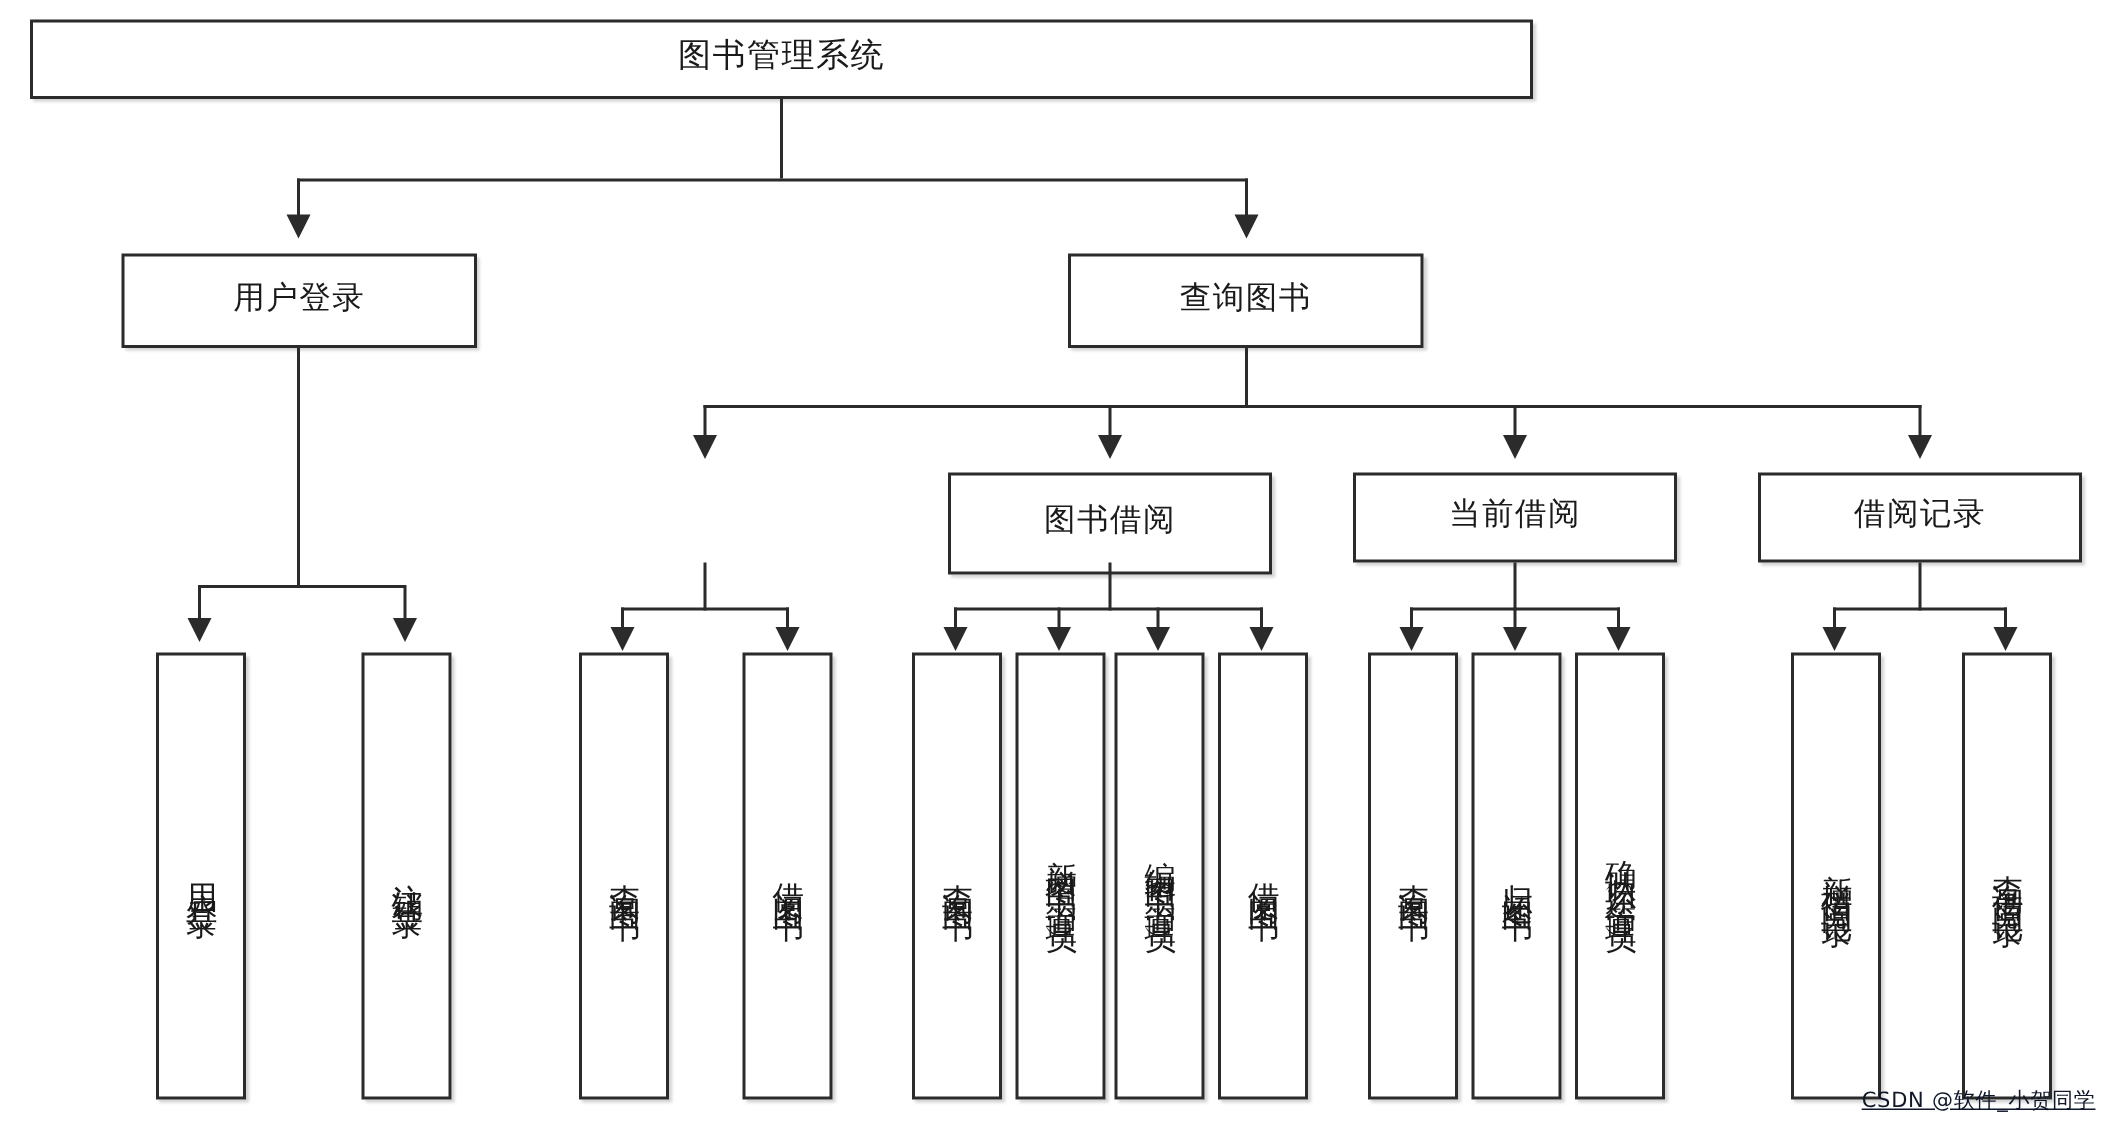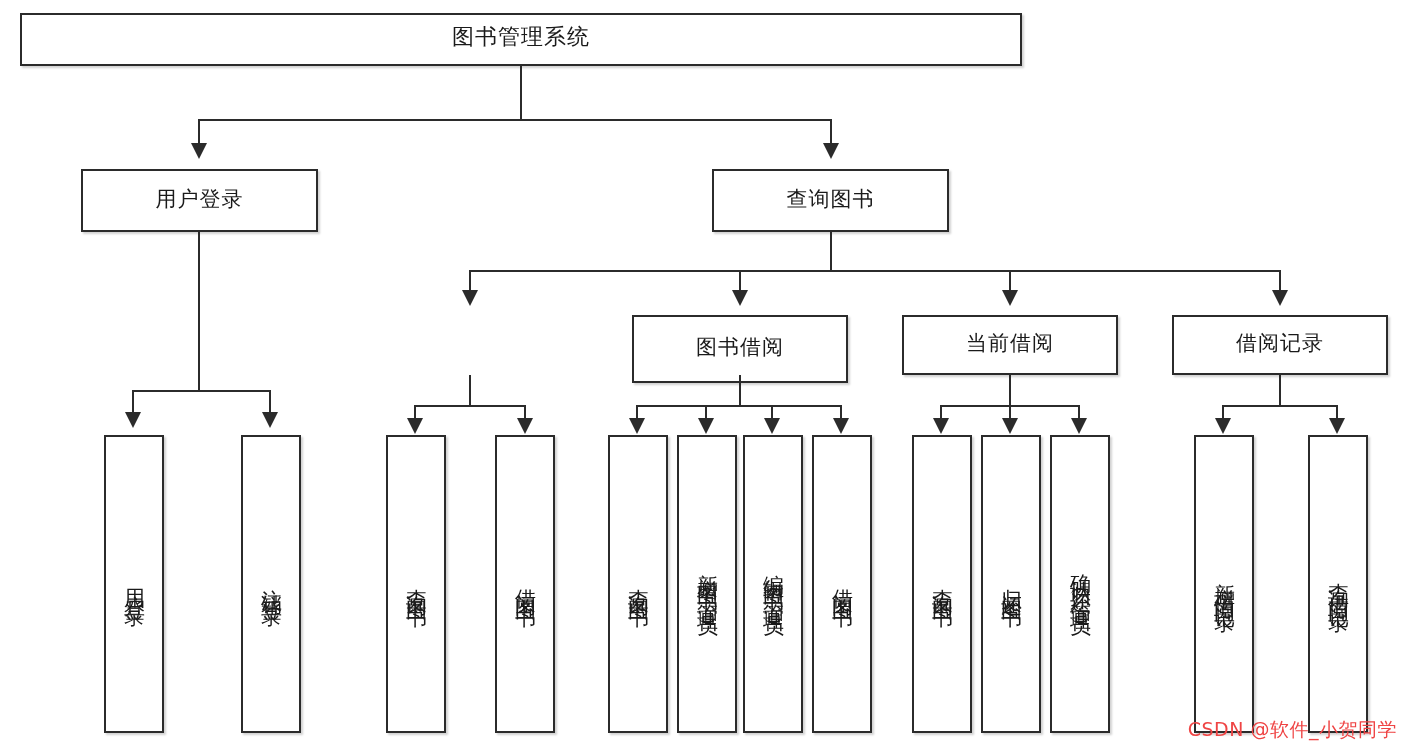--- a/index.html
+++ b/index.html
@@ -64,25 +64,26 @@
     height: 0;
     border-left: 8px solid transparent;
     border-right: 8px solid transparent;
     border-top: 16px solid #2b2b2b;
   }
   
   #watermark {
     position: absolute;
     right: 8px;
     bottom: 4px;
-    font-size: 19px;
-    color: #ef4444;
+    font-size: 14px;
+    color: #0f172a;
     white-space: nowrap;
     letter-spacing: 0.5px;
     pointer-events: none;
+    text-decoration: underline;
   }
 </style>
 </head>
 <body>
 
 <div id="canvas">
 
   <div class="node horiz root" style="left:20px; top:13px; width:1002px; height:53px;">
     <span>图书管理系统</span>
   </div>

